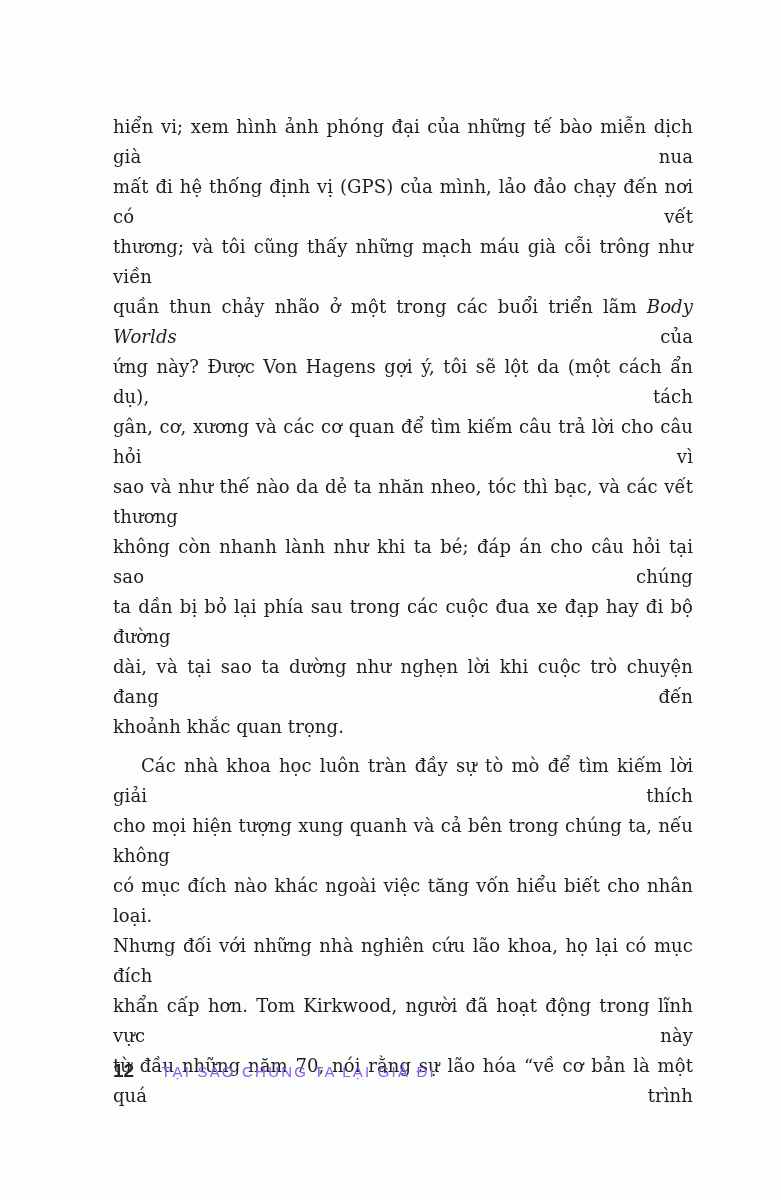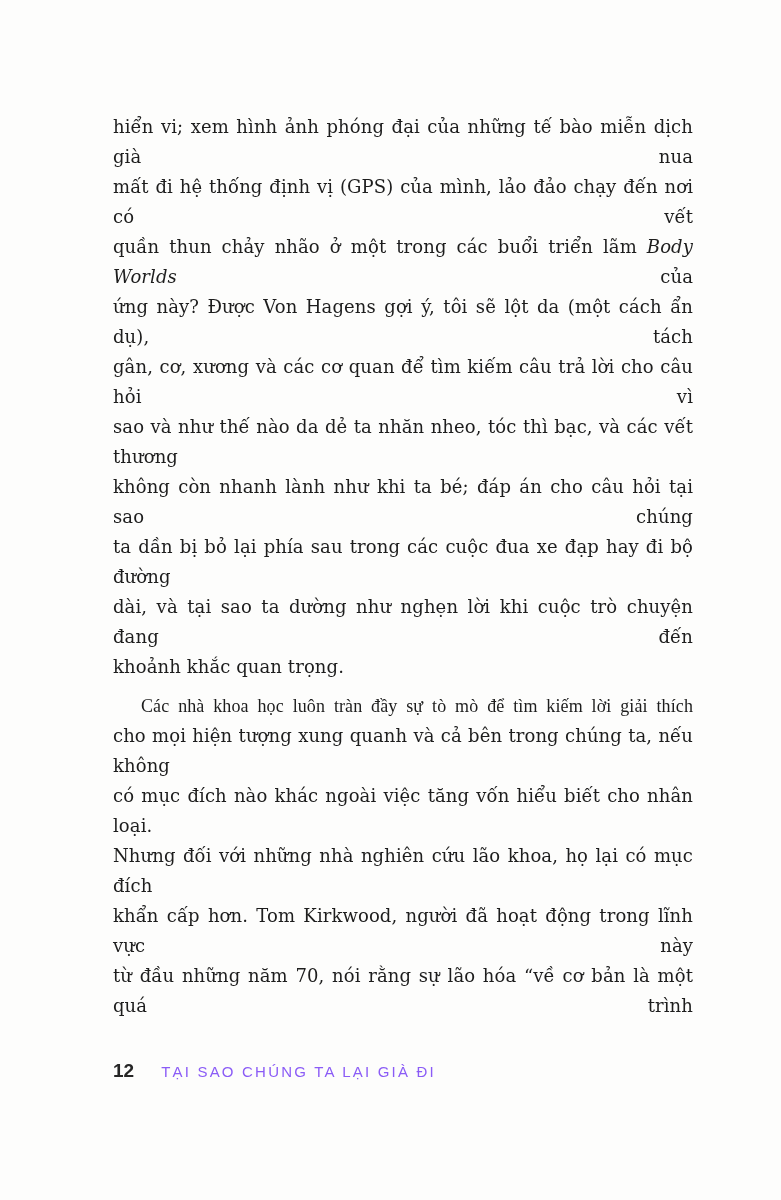--- a/index.html
+++ b/index.html
@@ -24,21 +24,21 @@
     line-height:30px;
     text-align:justify;
     text-align-last:justify;
     white-space:normal;
     letter-spacing:0.1px;
   }
   .ln.end{
     text-align:right;
     text-align-last:left;
   }
-  .ln.indent{text-indent:28px;font-family:Liberation Serif, serif;}
+  .ln.indent{text-indent:28px;}
   .ln i{font-style:italic;}
   .footer{
     position:absolute;
     left:113px;top:1060px;
     width:580px;
     display:flex;
     align-items:center;
     font-family:"Liberation Sans","DejaVu Sans",sans-serif;
   }
   .page-num{
@@ -56,20 +56,21 @@
 </head>
 <body>
 
 <div class="page">
 
   <div class="text-block">
 
     <div class="para">
       <div class="ln">hiển vi; xem hình ảnh phóng đại của những tế bào miễn dịch già nua</div>
       <div class="ln">mất đi hệ thống định vị (GPS) của mình, lảo đảo chạy đến nơi có vết</div>
+      <div class="ln">thương; và tôi cũng thấy những mạch máu già cỗi trông như viền</div>
       <div class="ln"><span>quần thun chảy nhão ở một trong các buổi triển lãm </span><i>Body Worlds</i><span> của</span></div>
       <div class="ln">ứng này? Được Von Hagens gợi ý, tôi sẽ lột da (một cách ẩn dụ), tách</div>
       <div class="ln">gân, cơ, xương và các cơ quan để tìm kiếm câu trả lời cho câu hỏi vì</div>
       <div class="ln">sao và như thế nào da dẻ ta nhăn nheo, tóc thì bạc, và các vết thương</div>
       <div class="ln">không còn nhanh lành như khi ta bé; đáp án cho câu hỏi tại sao chúng</div>
       <div class="ln">ta dần bị bỏ lại phía sau trong các cuộc đua xe đạp hay đi bộ đường</div>
       <div class="ln">dài, và tại sao ta dường như nghẹn lời khi cuộc trò chuyện đang đến</div>
       <div class="ln end">khoảnh khắc quan trọng.</div>
     </div>
 

